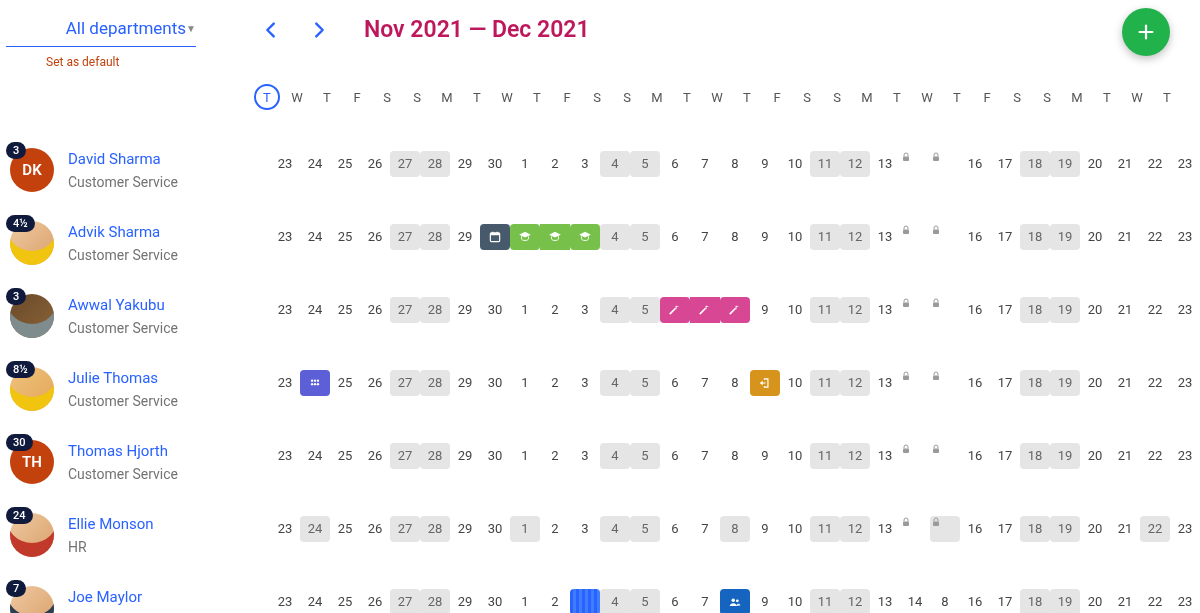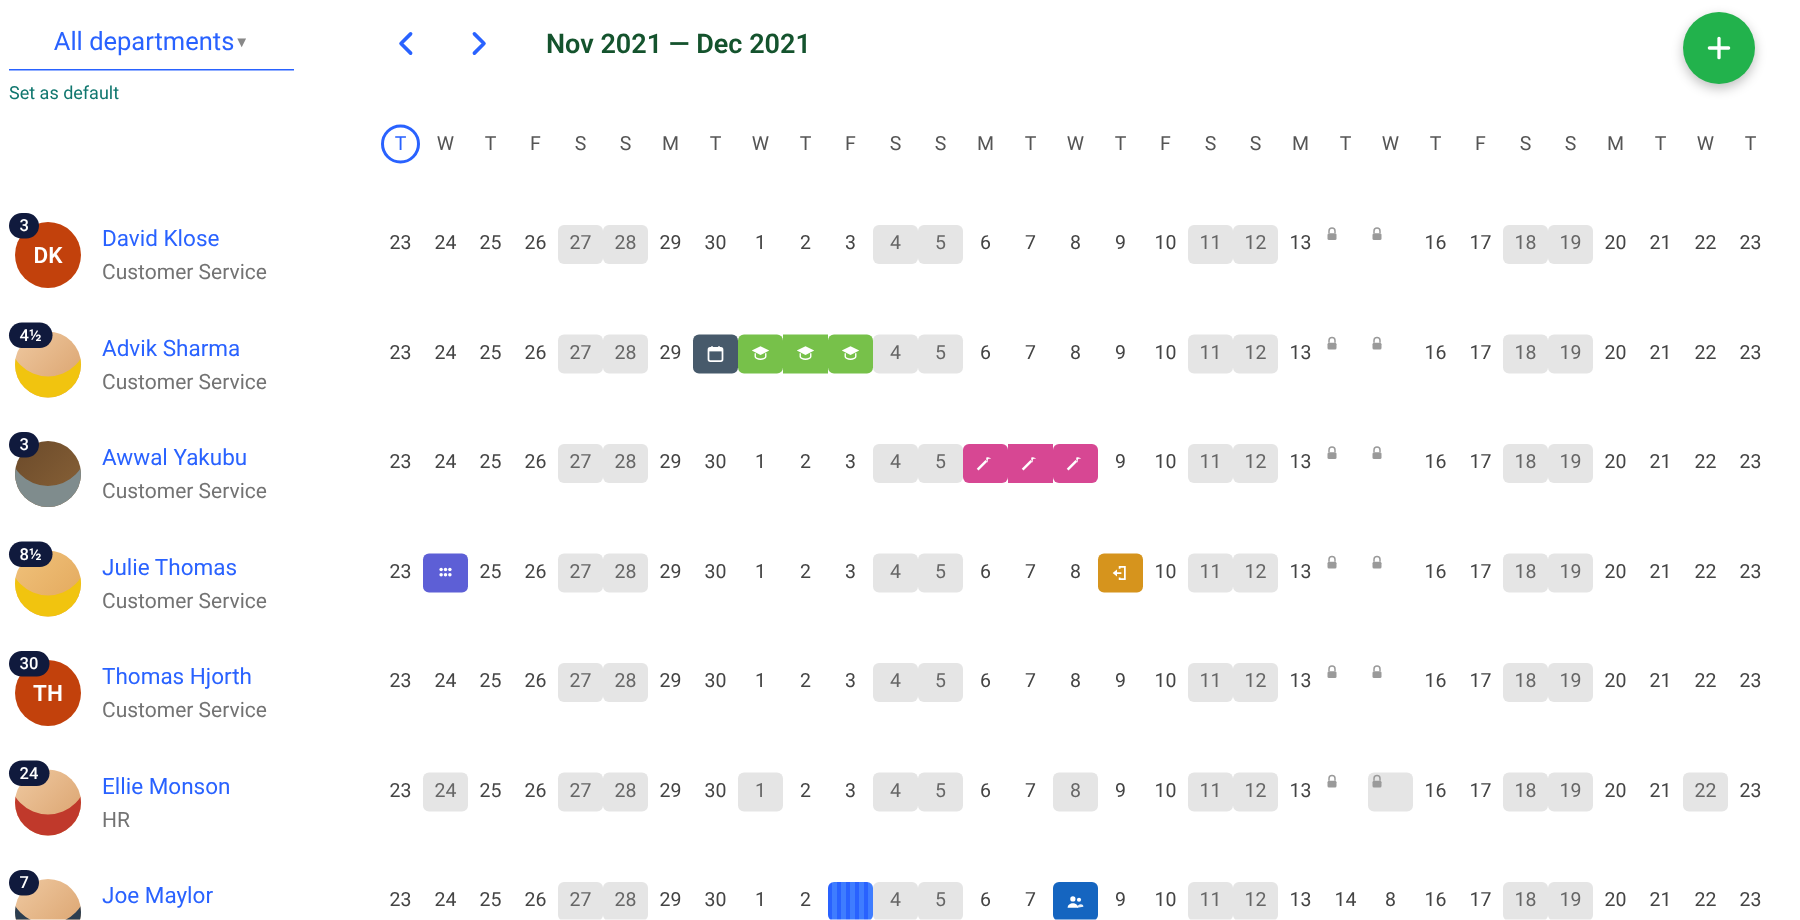--- a/index.html
+++ b/index.html
@@ -14,25 +14,25 @@
   .container { position:relative; width:1200px; height:613px; overflow:hidden; }
 
   
   .sidebar {
     position:absolute; left:0; top:0; width:250px; height:100%;
     padding:14px 10px 0 6px;
   }
   .dept-filter {
     width:190px; border-bottom:1px solid #2962ff;
     padding:4px 0 8px 0; margin-bottom:8px;
-    display:flex; align-items:center; justify-content:center;
+    display:flex; align-items:center; justify-content:flex-end;
     color:#2962ff; font-size:17px; cursor:pointer;
   }
   .dept-filter .chev { font-size:10px; color:#888; }
-  .set-default { font-size:12px; color:#0f766e; cursor:pointer; }
+  .set-default { font-size:12px; color:#c2410c; cursor:pointer;margin-left:40px; }
 
   .people { margin-top:64px; }
   .person {
     display:flex; align-items:center; gap:14px;
     height:73px;
     padding-left:4px;
   }
   .avatar-wrap { position:relative; width:44px; height:44px; }
   .avatar {
     width:44px; height:44px; border-radius:50%;
@@ -51,21 +51,21 @@
   .p-name { color:#2962ff; font-size:15px; margin-bottom:6px; cursor:pointer; }
   .p-dept { color:#737373; font-size:14px; }
 
   
   .main { position:absolute; left:250px; top:0; right:0; height:100%; }
   .toolbar { display:flex; align-items:center; gap:22px; padding:16px 0 0 8px; }
   .nav-arrow {
     width:26px; height:26px; display:flex; align-items:center; justify-content:center;
     cursor:pointer; color:#2962ff; font-size:22px; font-weight:400;
   }
-  .period { font-size:18px; font-weight:600; color:#14532d; margin-left:10px; }
+  .period { font-size:23px; font-weight:600; color:#be185d; margin-left:10px; }
 
   .fab {
     position:absolute; top:8px; right:30px;
     width:48px; height:48px; border-radius:50%;
     background:#22b24c; cursor:pointer;
     display:flex; align-items:center; justify-content:center;
     box-shadow:0 3px 8px rgba(0,0,0,.25);
   }
   .fab svg { width:22px; height:22px; }
 
@@ -77,21 +77,21 @@
   }
   .hcell.today {
     color:#2962ff;
   }
   .hcell.today span {
     border:2px solid #2962ff; border-radius:50%;
     width:26px; height:26px; display:inline-flex;
     align-items:center; justify-content:center;
   }
   .rows { margin-top:12px; }
-  .drow { display:flex; height:73px; align-items:center; }
+  .drow { display:flex; height:73px; align-items:center;justify-content:flex-end; }
   .dcell {
     width:30px; height:26px; line-height:26px; text-align:center;
     font-size:13px; color:#444; border-radius:4px; margin:0;
     position:relative;
   }
   .dcell.wk { background:#e5e5e5; color:#666; }
   
   .ev { color:#fff; display:flex; align-items:center; justify-content:center; }
   .ev-cal   { background:#475a6b; }
   .ev-grad  { background:#77c14a; }
@@ -133,21 +133,21 @@
   </div>
   <div class="set-default">Set as default</div>
 
   <div class="people" id="people">
         <div class="person">
           <div class="avatar-wrap">
             <div class="avatar initials">DK</div>
             <div class="badge">3</div>
           </div>
           <div>
-            <div class="p-name">David Klose</div>
+            <div class="p-name">David Sharma</div>
             <div class="p-dept">Customer Service</div>
           </div>
         </div>
         <div class="person">
           <div class="avatar-wrap">
             <div class="avatar skin1 cloth-yellow"></div>
             <div class="badge">4½</div>
           </div>
           <div>
             <div class="p-name">Advik Sharma</div>

